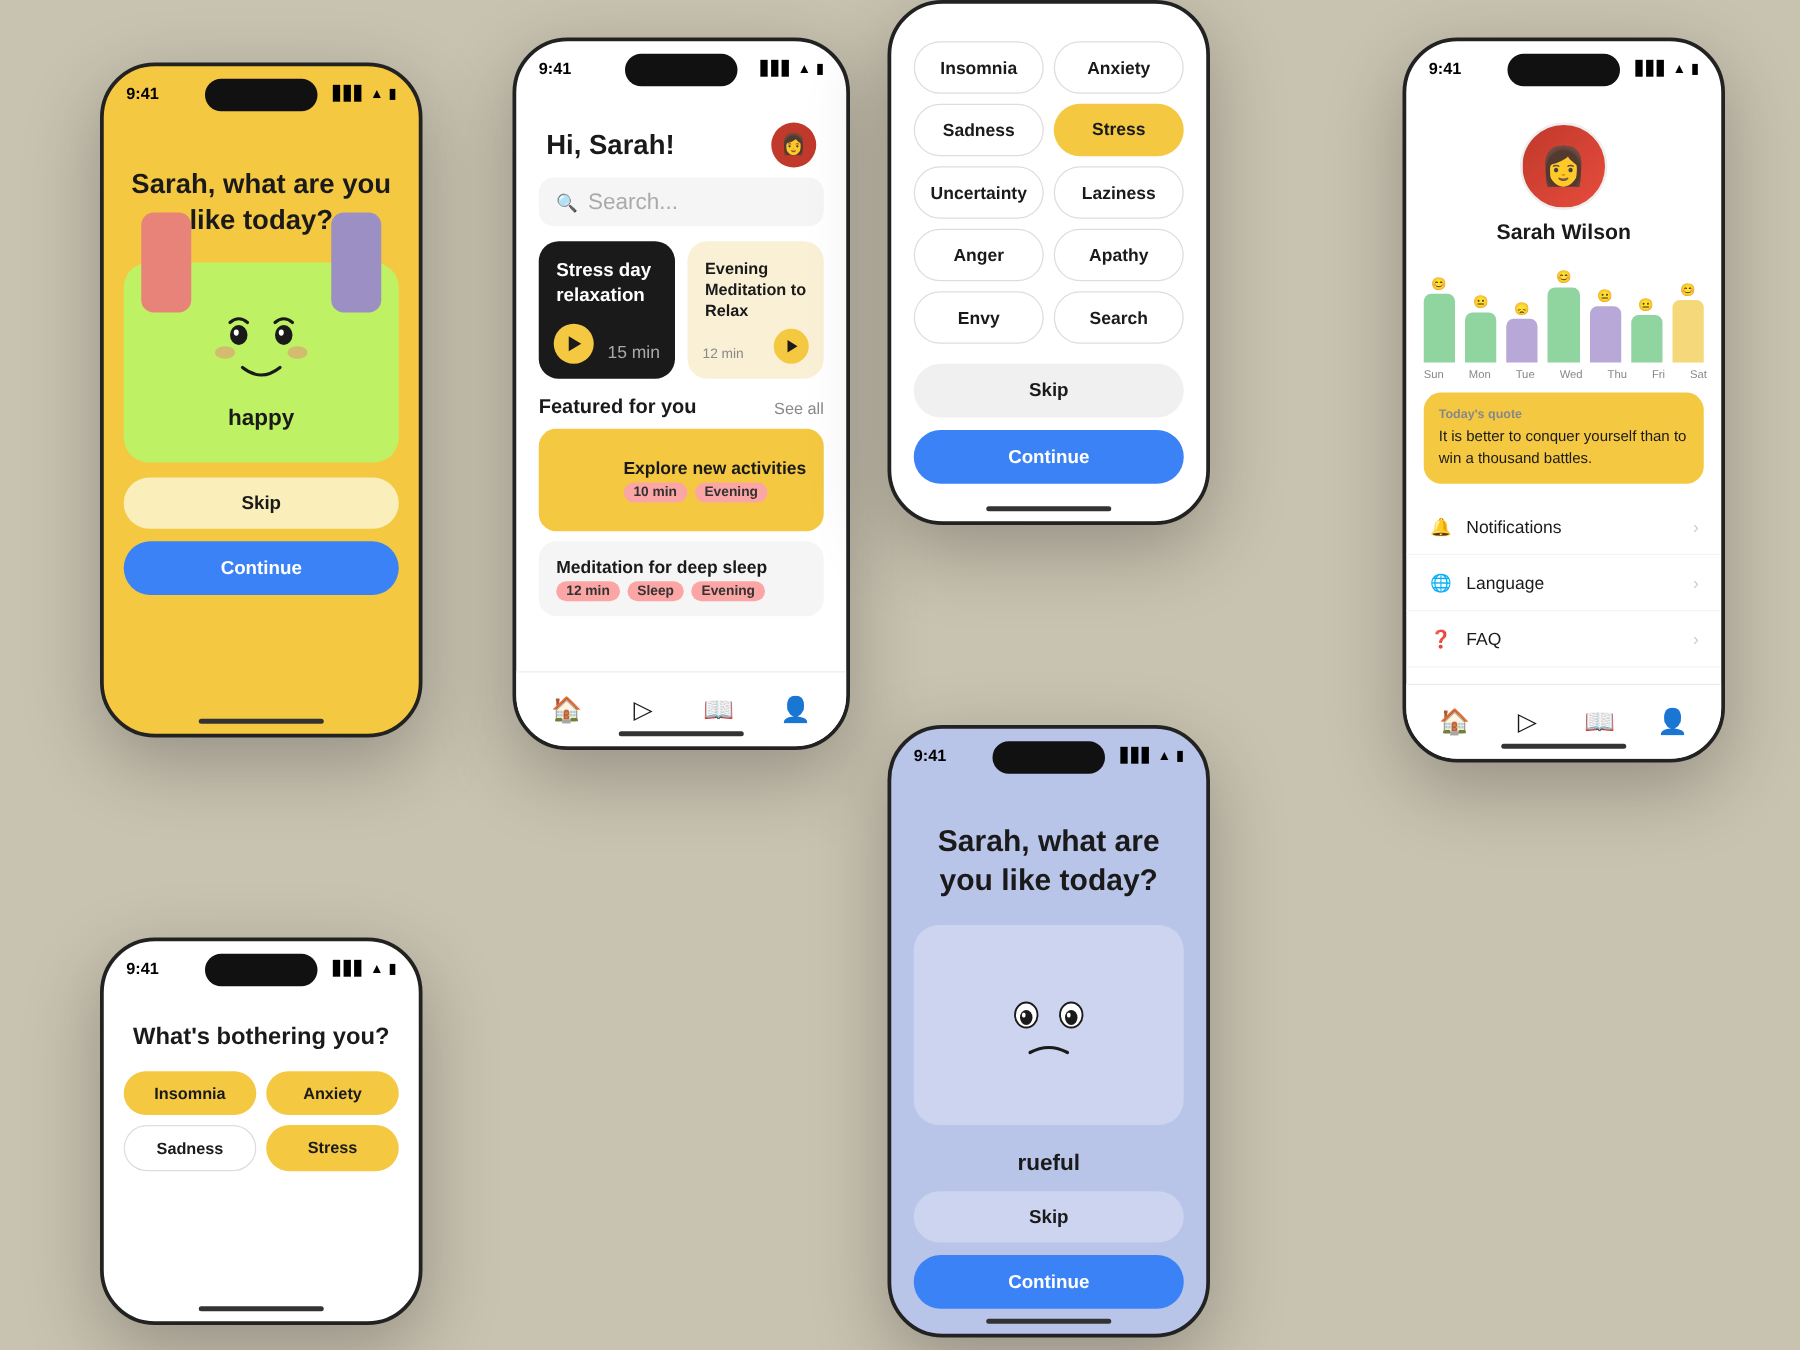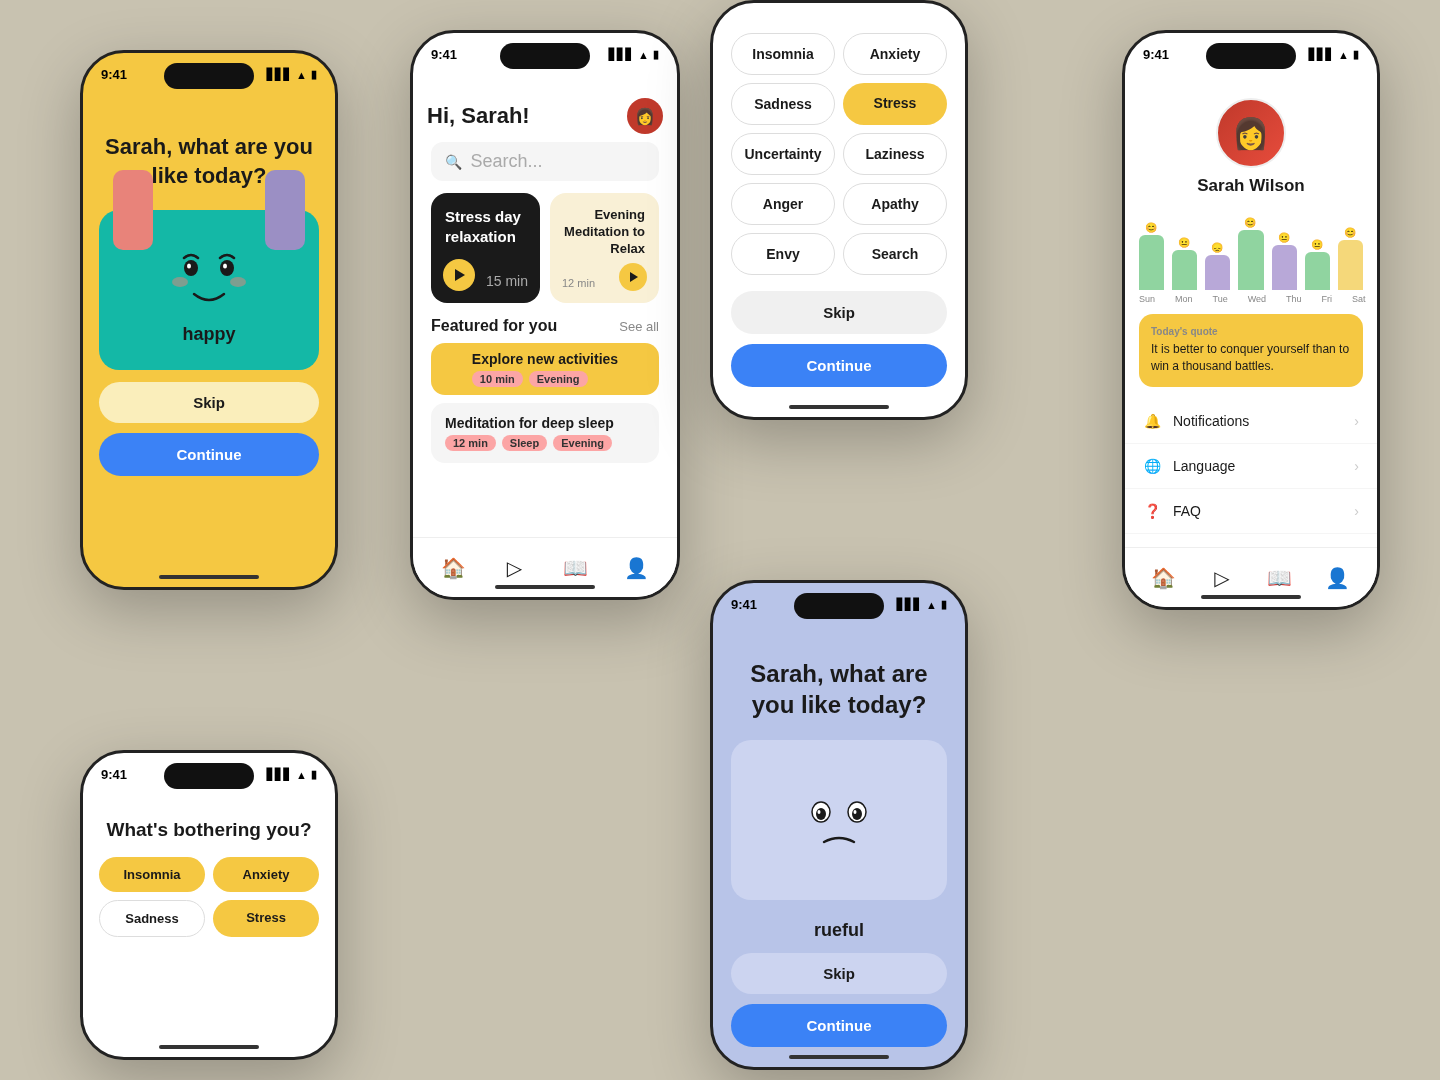--- a/index.html
+++ b/index.html
@@ -72,21 +72,21 @@
     .phone-1 .question-text {
       font-size: 22px;
       font-weight: 700;
       text-align: center;
       color: #1a1a1a;
       line-height: 1.3;
       margin-bottom: 20px;
     }
 
     .face-card {
-      background: #14b8a6;
+      background: #bef264;
       border-radius: 20px;
       width: 100%;
       height: 160px;
       display: flex;
       flex-direction: column;
       align-items: center;
       justify-content: center;
       position: relative;
       margin-bottom: 12px;
     }
@@ -215,21 +215,21 @@
       position: absolute;
       top: 55px;
       left: 0; right: 0; bottom: 0;
       padding: 0;
     }
 
     .home-header {
       display: flex;
       justify-content: space-between;
       align-items: center;
-      padding: 10px 14px 8px;
+      padding: 10px 24px 8px;
     }
 
     .home-title {
       font-size: 22px;
       font-weight: 700;
       color: #1a1a1a;
     }
 
     .avatar-sm {
       width: 36px;
@@ -287,21 +287,20 @@
       position: relative;
       min-height: 110px;
     }
 
     .feat-card-light .card-title {
       font-size: 13px;
       font-weight: 700;
       line-height: 1.3;
       color: #1a1a1a;
       margin-bottom: 30px;
-      text-align: right;
     }
 
     .play-btn-yellow {
       width: 32px;
       height: 32px;
       background: #f5c842;
       border-radius: 50%;
       display: flex;
       align-items: center;
       justify-content: center;
@@ -356,23 +355,23 @@
 
     .see-all {
       font-size: 13px;
       color: #888;
     }
 
     .activity-row {
       margin: 0 18px 8px;
       background: #f5c842;
       border-radius: 14px;
-      padding: 8px 14px;
-      display: flex;
-      justify-content: center;
+      padding: 23px 14px;
+      display: flex;
+      justify-content: flex-end;
       align-items: center;
     }
 
     .activity-info .activity-title {
       font-size: 14px;
       font-weight: 700;
       color: #1a1a1a;
       margin-bottom: 4px;
     }
 

